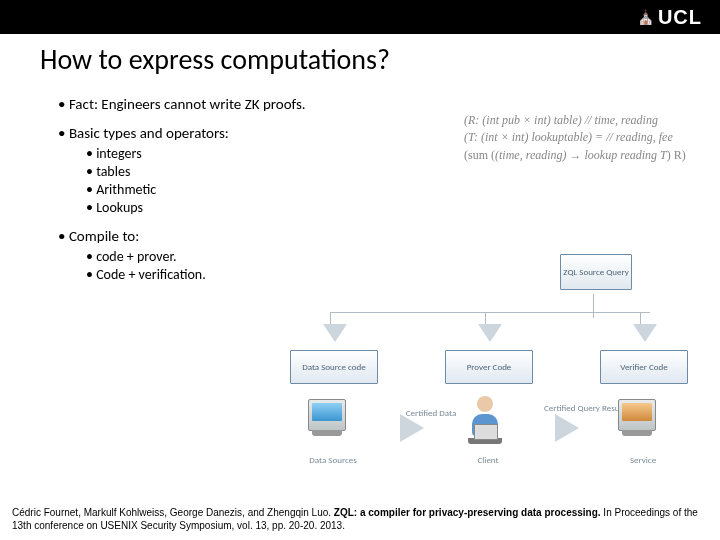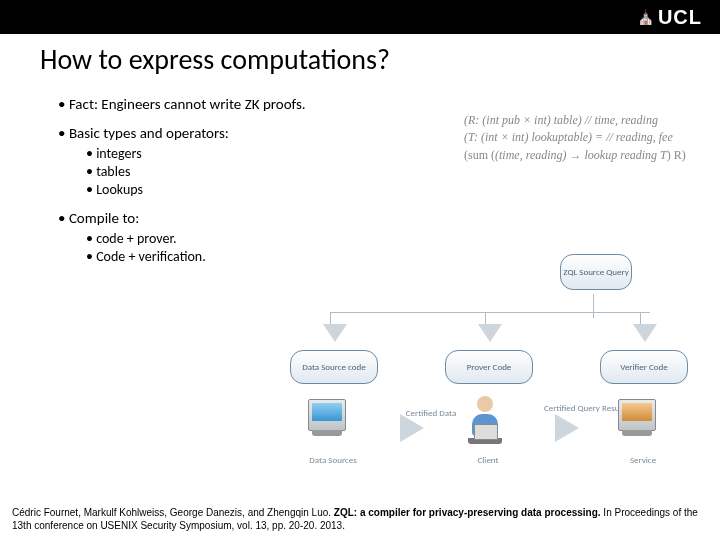--- a/index.html
+++ b/index.html
@@ -12,21 +12,21 @@
 ul.lvl1{list-style:none;padding:0 0 0 20px;margin:8px;font-size:15px;line-height:1.25}
 ul.lvl1>li{margin:0 0 10px 0}
 ul.lvl1>li::before{content:"• ";}
 ul.lvl2{list-style:none;padding:0 0 0 28px;margin:2px 0 0 0;font-size:14px;line-height:1.3}
 ul.lvl2>li::before{content:"• ";}
 .tight{max-width:360px}
 .codefig{position:absolute;right:18px;top:78px;width:250px;font-family:'Times New Roman',serif;font-size:12px;color:#888;line-height:1.45}
 .codefig .kw{font-weight:400}
 .codefig .it{font-style:italic}
 .diagram{position:absolute;right:10px;top:220px;width:440px;height:235px}
-.dbox{position:absolute;border:1px solid #6d8aa6;background:linear-gradient(#fff,#e0e8f0);width:86px;height:32px;display:flex;align-items:center;justify-content:center;font-size:9px;text-align:center;color:#4b6478;line-height:1.1;border-radius:13px}
+.dbox{position:absolute;border:1px solid #6d8aa6;background:linear-gradient(#fff,#e0e8f0);width:86px;height:32px;display:flex;align-items:center;justify-content:center;font-size:9px;text-align:center;color:#4b6478;line-height:1.1;border-radius:1px}
 .srcq{left:290px;top:0;width:70px;height:34px}
 .dsrc{left:20px;top:96px}
 .prov{left:175px;top:96px}
 .verif{left:330px;top:96px}
 .arrowdn{position:absolute;width:0;height:0;border-left:12px solid transparent;border-right:12px solid transparent;border-top:18px solid #cdd6dd}
 .ad1{left:53px;top:70px}
 .ad2{left:208px;top:70px}
 .ad3{left:363px;top:70px}
 .arrowrt{position:absolute;width:0;height:0;border-top:14px solid transparent;border-bottom:14px solid transparent;border-left:24px solid #cdd6dd}
 .ar1{left:130px;top:160px}
@@ -72,20 +72,21 @@
 <div class="content">
   <h1>How to express computations?</h1>
 
   <ul class="lvl1">
     <li>Fact: Engineers cannot write ZK proofs.</li>
     <li>
       <span>Basic types and operators:</span>
       <ul class="lvl2">
         <li>integers</li>
         <li>tables</li>
+        <li>Arithmetic</li>
         <li>Lookups</li>
       </ul>
     </li>
     <li>
       <span>Compile to:</span>
       <ul class="lvl2">
         <li>code + prover.</li>
         <li>Code + verification.</li>
       </ul>
     </li>

